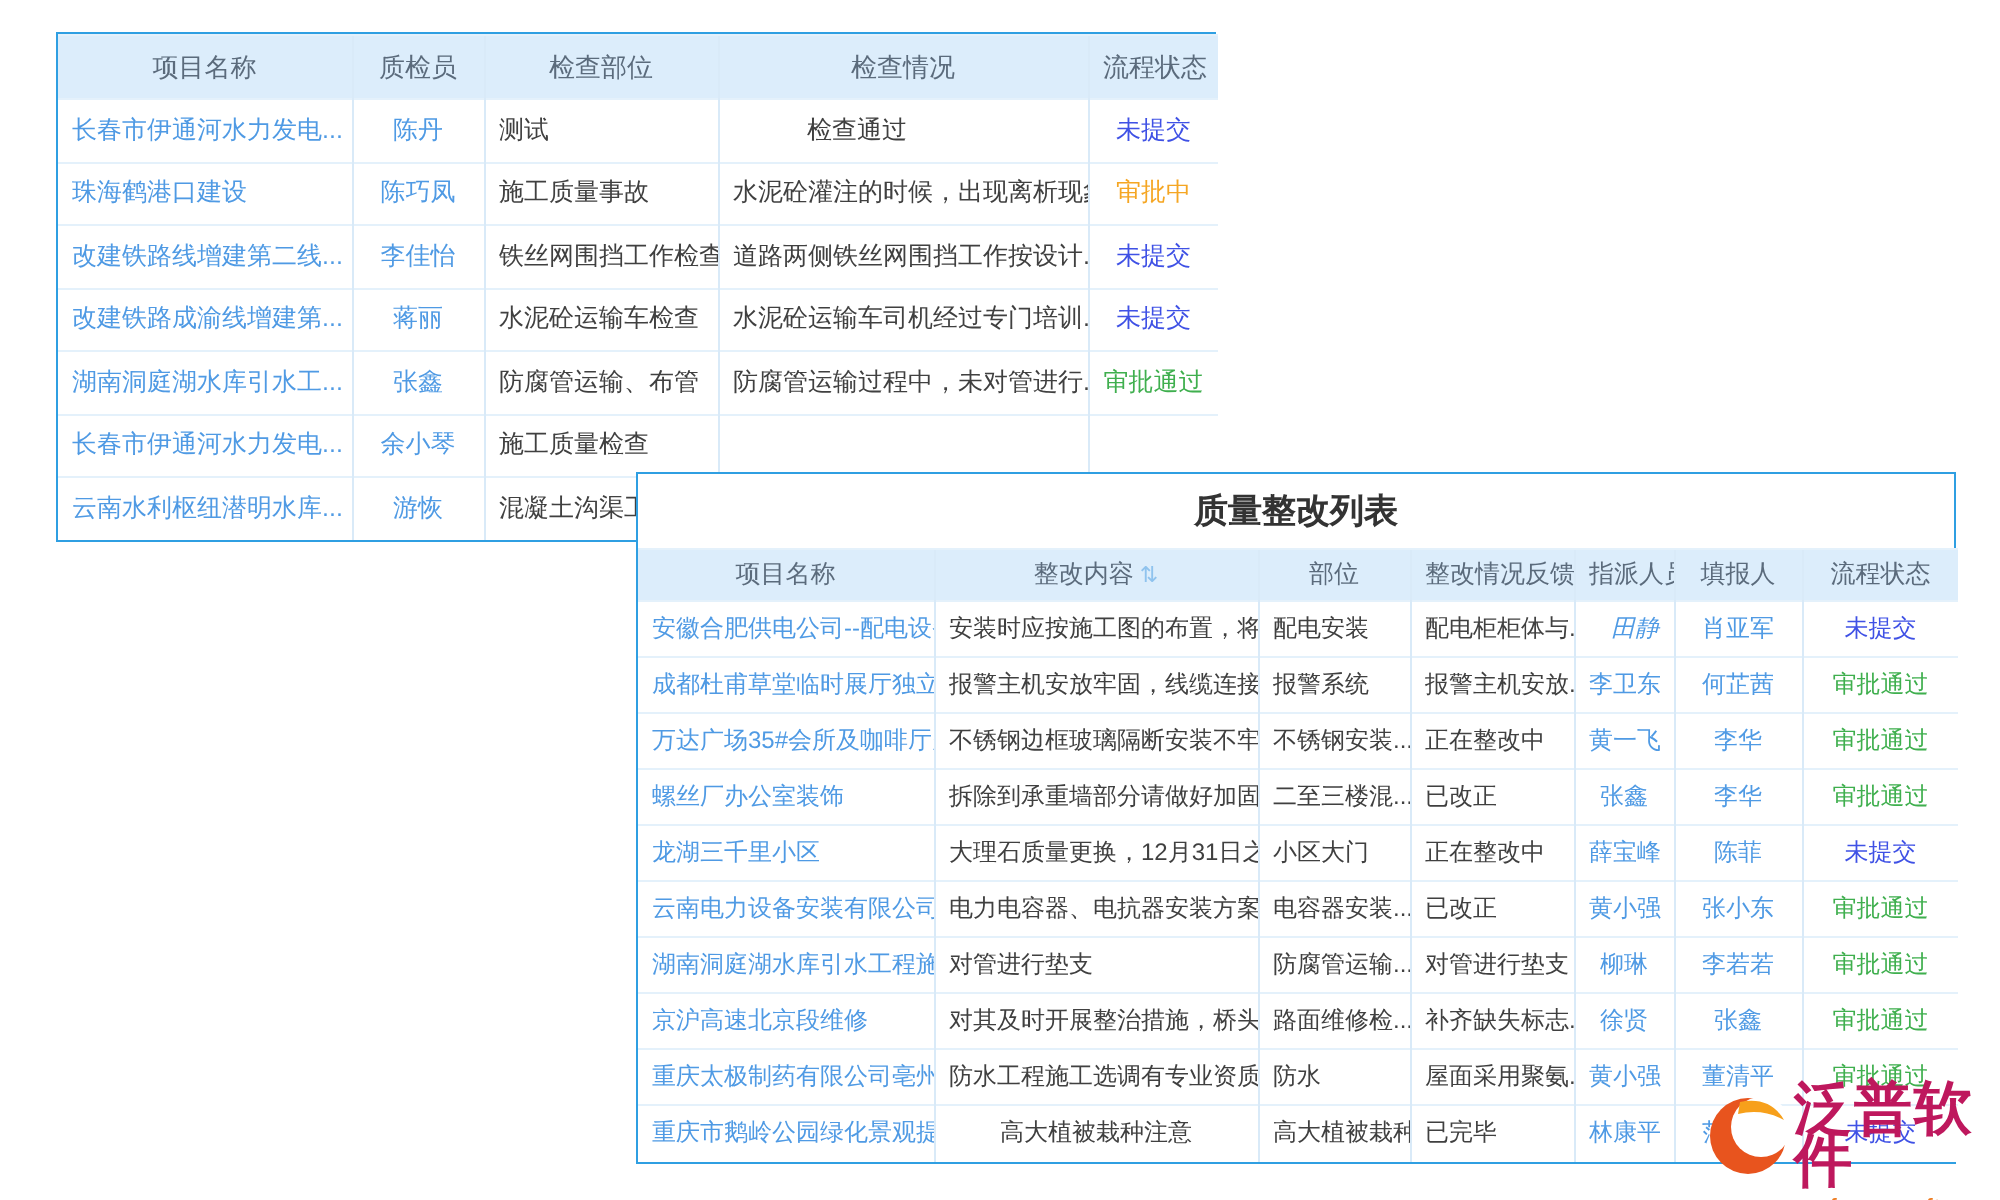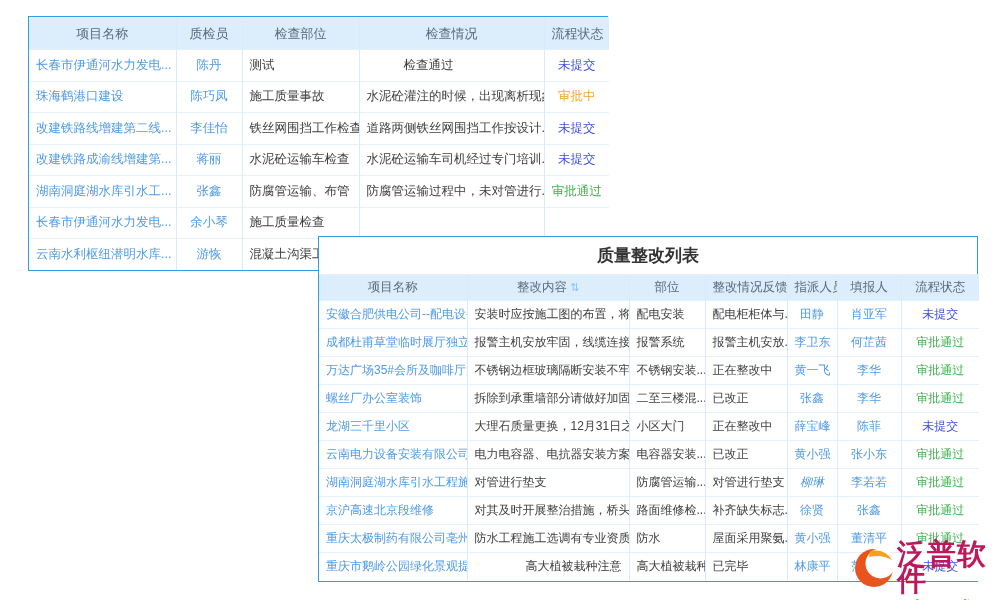--- a/index.html
+++ b/index.html
@@ -143,21 +143,21 @@
           <th>填报人</th>
           <th>流程状态</th>
         </tr>
       </thead>
     <tbody>
         <tr>
           <td class="link" style="text-align: left;">安徽合肥供电公司--配电设备...</td>
           <td style="text-align: left;">安装时应按施工图的布置，将...</td>
           <td style="text-align: left;">配电安装</td>
           <td style="text-align: left;">配电柜柜体与...</td>
-          <td class="link" style="text-align: center;">田静</td>
+          <td class="link" style="text-align: right; font-style: italic;">田静</td>
           <td class="link" style="text-align: center;">肖亚军</td>
           <td style="text-align: center; color: rgb(63, 81, 229);">未提交</td>
         </tr>
         <tr>
           <td class="link" style="text-align: left;">成都杜甫草堂临时展厅独立展...</td>
           <td style="text-align: left;">报警主机安放牢固，线缆连接...</td>
           <td style="text-align: left;">报警系统</td>
           <td style="text-align: left;">报警主机安放...</td>
           <td class="link" style="text-align: center;">李卫东</td>
           <td class="link" style="text-align: center;">何芷茜</td>
@@ -197,21 +197,21 @@
           <td style="text-align: left;">已改正</td>
           <td class="link" style="text-align: center;">黄小强</td>
           <td class="link" style="text-align: center;">张小东</td>
           <td style="text-align: center; color: rgb(63, 175, 78);">审批通过</td>
         </tr>
         <tr>
           <td class="link" style="text-align: left;">湖南洞庭湖水库引水工程施工I标</td>
           <td style="text-align: left;">对管进行垫支</td>
           <td style="text-align: left;">防腐管运输...</td>
           <td style="text-align: left;">对管进行垫支</td>
-          <td class="link" style="text-align: center; font-style: italic;">柳琳</td>
+          <td class="link" style="text-align: center;">柳琳</td>
           <td class="link" style="text-align: center;">李若若</td>
           <td style="text-align: center; color: rgb(63, 175, 78);">审批通过</td>
         </tr>
         <tr>
           <td class="link" style="text-align: left;">京沪高速北京段维修</td>
           <td style="text-align: left;">对其及时开展整治措施，桥头...</td>
           <td style="text-align: left;">路面维修检...</td>
           <td style="text-align: left;">补齐缺失标志...</td>
           <td class="link" style="text-align: center;">徐贤</td>
           <td class="link" style="text-align: center;">张鑫</td>
@@ -221,21 +221,21 @@
           <td class="link" style="text-align: left;">重庆太极制药有限公司亳州中...</td>
           <td style="text-align: left;">防水工程施工选调有专业资质...</td>
           <td style="text-align: left;">防水</td>
           <td style="text-align: left;">屋面采用聚氨...</td>
           <td class="link" style="text-align: center;">黄小强</td>
           <td class="link" style="text-align: center;">董清平</td>
           <td style="text-align: center; color: rgb(63, 175, 78);">审批通过</td>
         </tr>
         <tr>
           <td class="link" style="text-align: left;">重庆市鹅岭公园绿化景观提升...</td>
-          <td style="text-align: right;">高大植被栽种注意</td>
+          <td style="text-align: center;">高大植被栽种注意</td>
           <td style="text-align: left;">高大植被栽种</td>
           <td style="text-align: left;">已完毕</td>
           <td class="link" style="text-align: center;">林康平</td>
           <td class="link" style="text-align: center;">范思璐</td>
           <td style="text-align: center; color: rgb(63, 81, 229);">未提交</td>
         </tr>
       </tbody>
   </table>
 </div>
 

